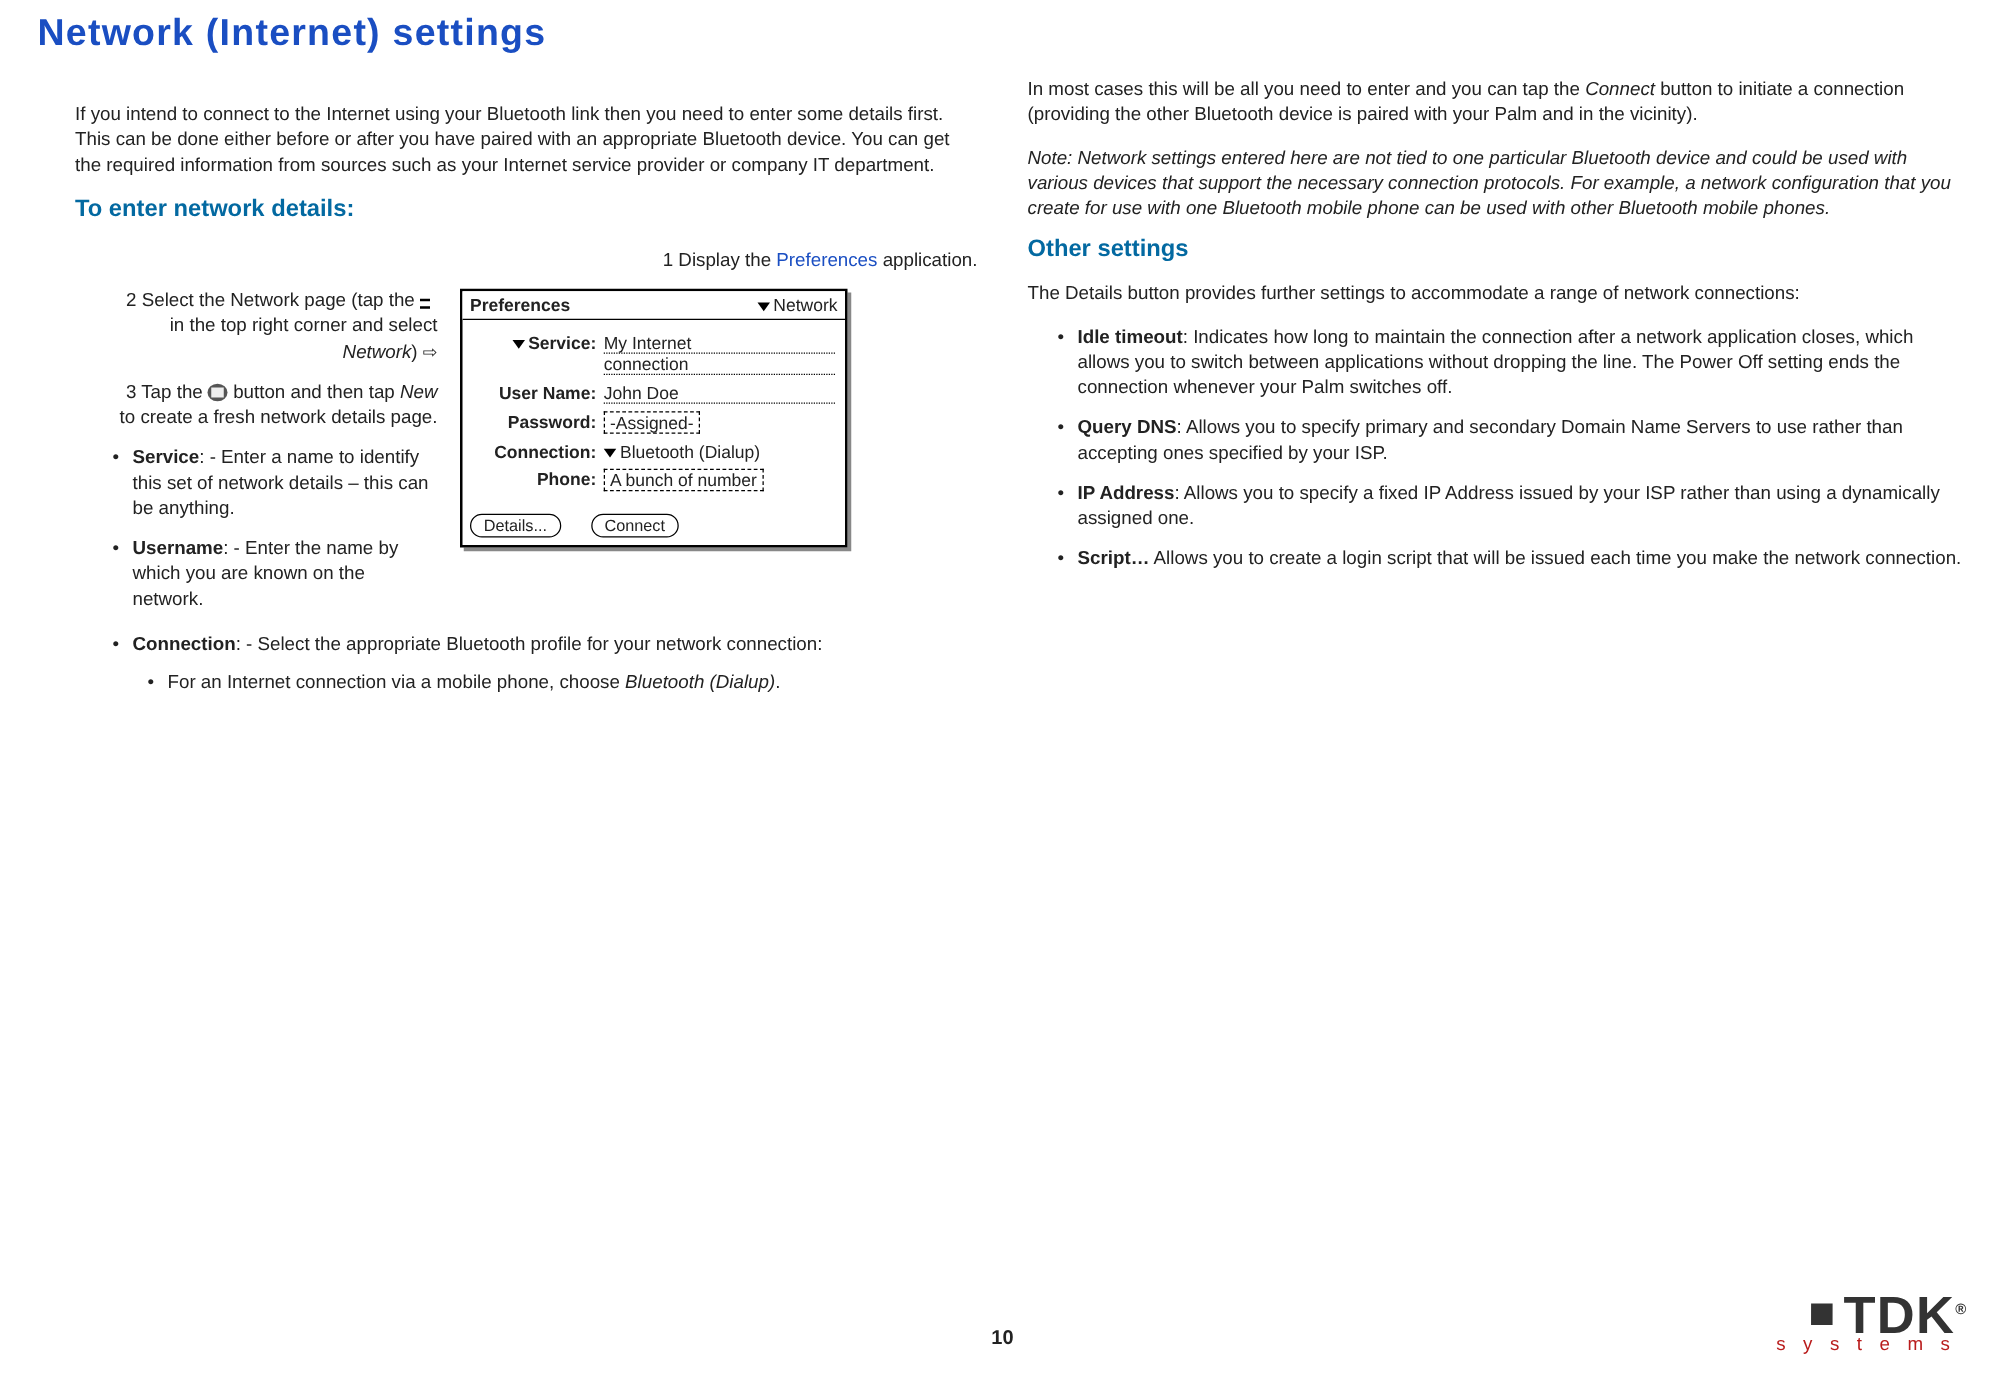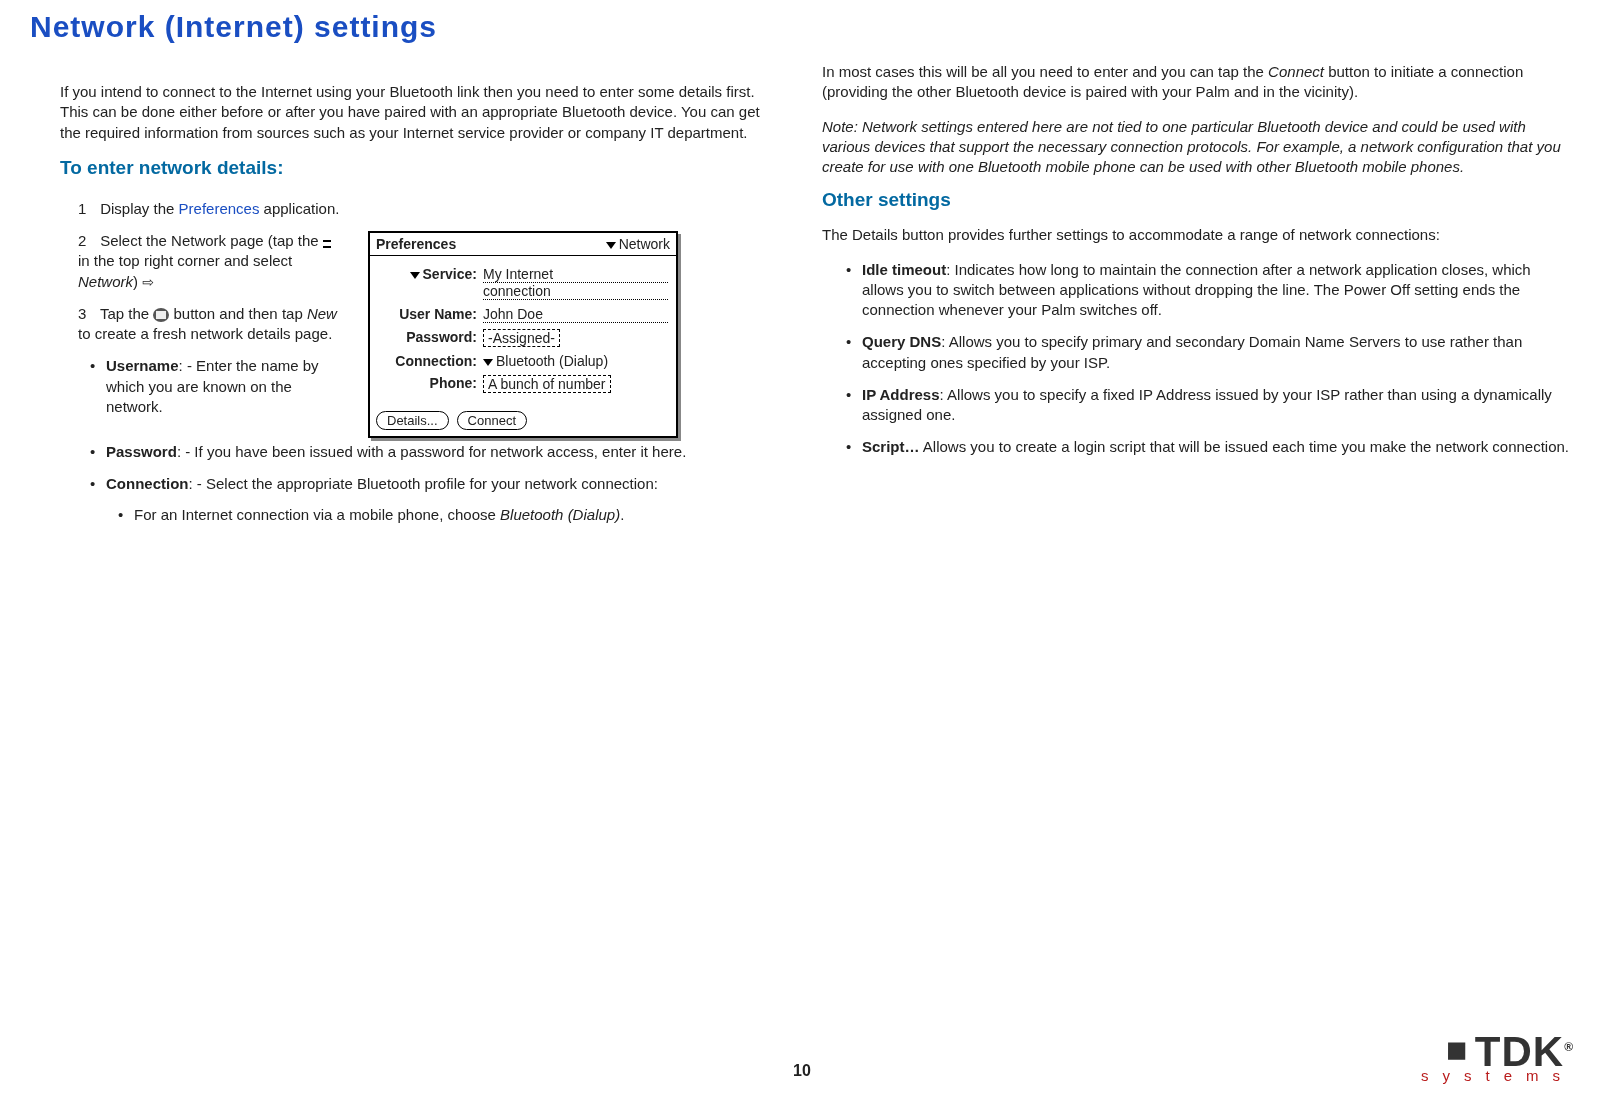--- a/index.html
+++ b/index.html
@@ -32,21 +32,21 @@
     line-height: 1.35;
     margin-bottom: 14px;
   }
   h2.section {
     font-size: 19px;
     font-weight: bold;
     color: #0369a1;
     margin: 12px 0 14px 0;
     font-stretch: condensed;
   }
-  ol.steps { list-style: none; padding-left: 18px; }
+  ol.steps { list-style: none; padding-left: 18px; text-align: right; }
   ol.steps > li { margin-bottom: 12px; line-height: 1.35; }
   ol.steps > li .num { display: inline-block; width: 18px; }
   ul.bullets { list-style: none; padding-left: 28px; }
   ul.bullets > li { margin-bottom: 12px; line-height: 1.35; position: relative; }
   ul.bullets > li::before { content: "•"; position: absolute; left: -16px; }
   ul.subbullets { list-style: none; padding-left: 28px; margin-top: 10px; }
   ul.subbullets > li { position: relative; line-height:1.35;}
   ul.subbullets > li::before { content: "•"; position: absolute; left: -16px; }
   .link { color: #1a4ec2; }
   .italic { font-style: italic; }
@@ -69,21 +69,21 @@
     border-bottom: 1px solid #000;
     display: flex; justify-content: space-between;
     padding: 3px 6px; font-weight: bold;
   }
   .palm-header .right { font-weight: normal; }
   .palm-body { padding: 10px 8px 6px 8px; }
   .palm-row { display:flex; align-items:flex-start; margin-bottom:6px; }
   .palm-label { width: 105px; text-align: right; font-weight: bold; padding-right:6px; }
   .palm-val { border-bottom: 1px dotted #000; flex:1; }
   .palm-box { border: 1px dashed #000; padding: 0 4px; display:inline-block; }
-  .palm-buttons { display:flex; gap:8px; padding:6px; }
+  .palm-buttons { display:flex; gap:24px; padding:6px; }
   .palm-btn {
     border:1px solid #000; border-radius:10px; padding:1px 10px; font-size:13px;
   }
   .tri { display:inline-block; width:0;height:0;border-left:5px solid transparent;border-right:5px solid transparent;border-top:7px solid #000; vertical-align:middle; margin-right:3px;}
   .arrow-icon {
     display:inline-block; width:14px; height:10px; position:relative; vertical-align:middle;
   }
   .arrow-icon::before{
     content:""; position:absolute; left:0; top:3px; width:8px; height:4px; border-top:2px solid #000; border-bottom:2px solid #000;
   }
@@ -143,20 +143,23 @@
               <span class="num">2</span>
               <span>Select the Network page (tap the </span><span class="arrow-icon"></span><span> in the top right corner and select </span><span class="italic">Network</span><span>) </span><span class="right-arrow">⇨</span>
             </li>
             <li>
               <span class="num">3</span>
               <span>Tap the </span><span class="menu-icon"></span><span> button and then tap </span><span class="italic">New</span><span> to create a fresh network details page.</span>
             </li>
           </ol>
           <ul class="bullets" style="padding-left:46px;">
             <li>
+              <span class="bold">Service</span><span>: - Enter a name to identify this set of network details – this can be anything.</span>
+            </li>
+            <li>
               <span class="bold">Username</span><span>: - Enter the name by which you are known on the network.</span>
             </li>
           </ul>
         </div>
 
         <div class="palm">
           <div class="palm-header">
             <span>Preferences</span>
             <span class="right"><span class="tri"></span><span>Network</span></span>
           </div>
@@ -187,23 +190,20 @@
           </div>
           <div class="palm-buttons">
             <div class="palm-btn">Details...</div>
             <div class="palm-btn">Connect</div>
           </div>
         </div>
       </div>
 
       <ul class="bullets" style="padding-left:46px; margin-top:4px;">
         <li>
-          <span class="bold">Password</span><span>: - If you have been issued with a password for network access, enter it here.</span>
-        </li>
-        <li>
           <span class="bold">Connection</span><span>: - Select the appropriate Bluetooth profile for your network connection:</span>
           <ul class="subbullets">
             <li>
               <span>For an Internet connection via a mobile phone, choose </span><span class="italic">Bluetooth (Dialup)</span><span>.</span>
             </li>
           </ul>
         </li>
       </ul>
     </div>
   </div>

